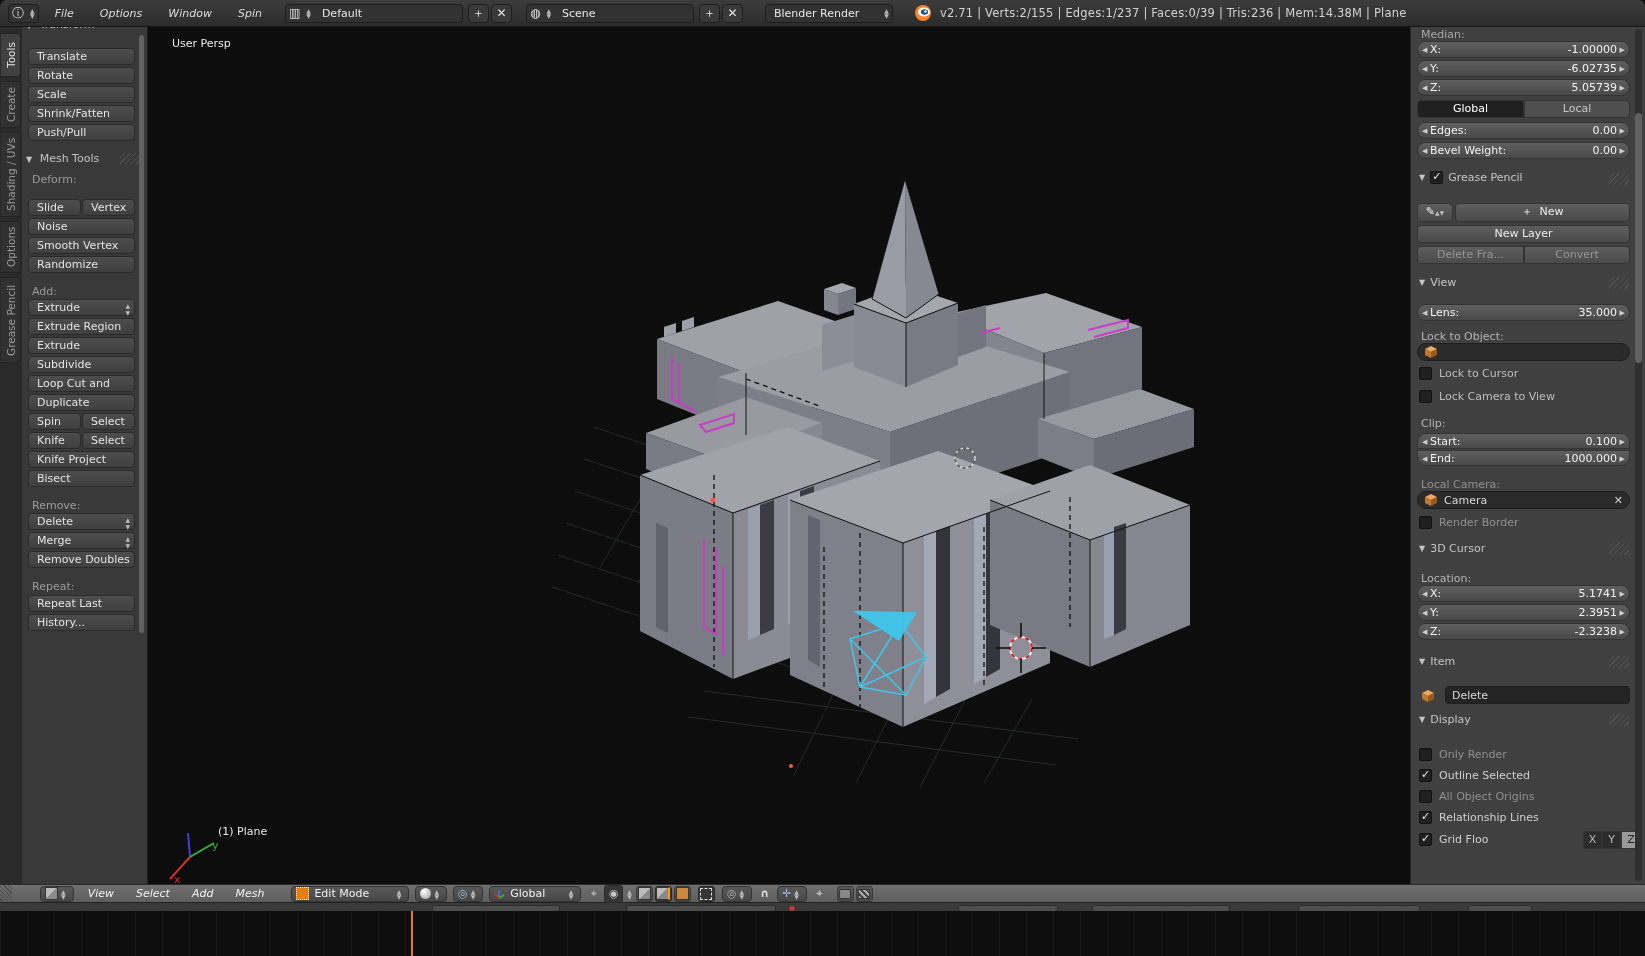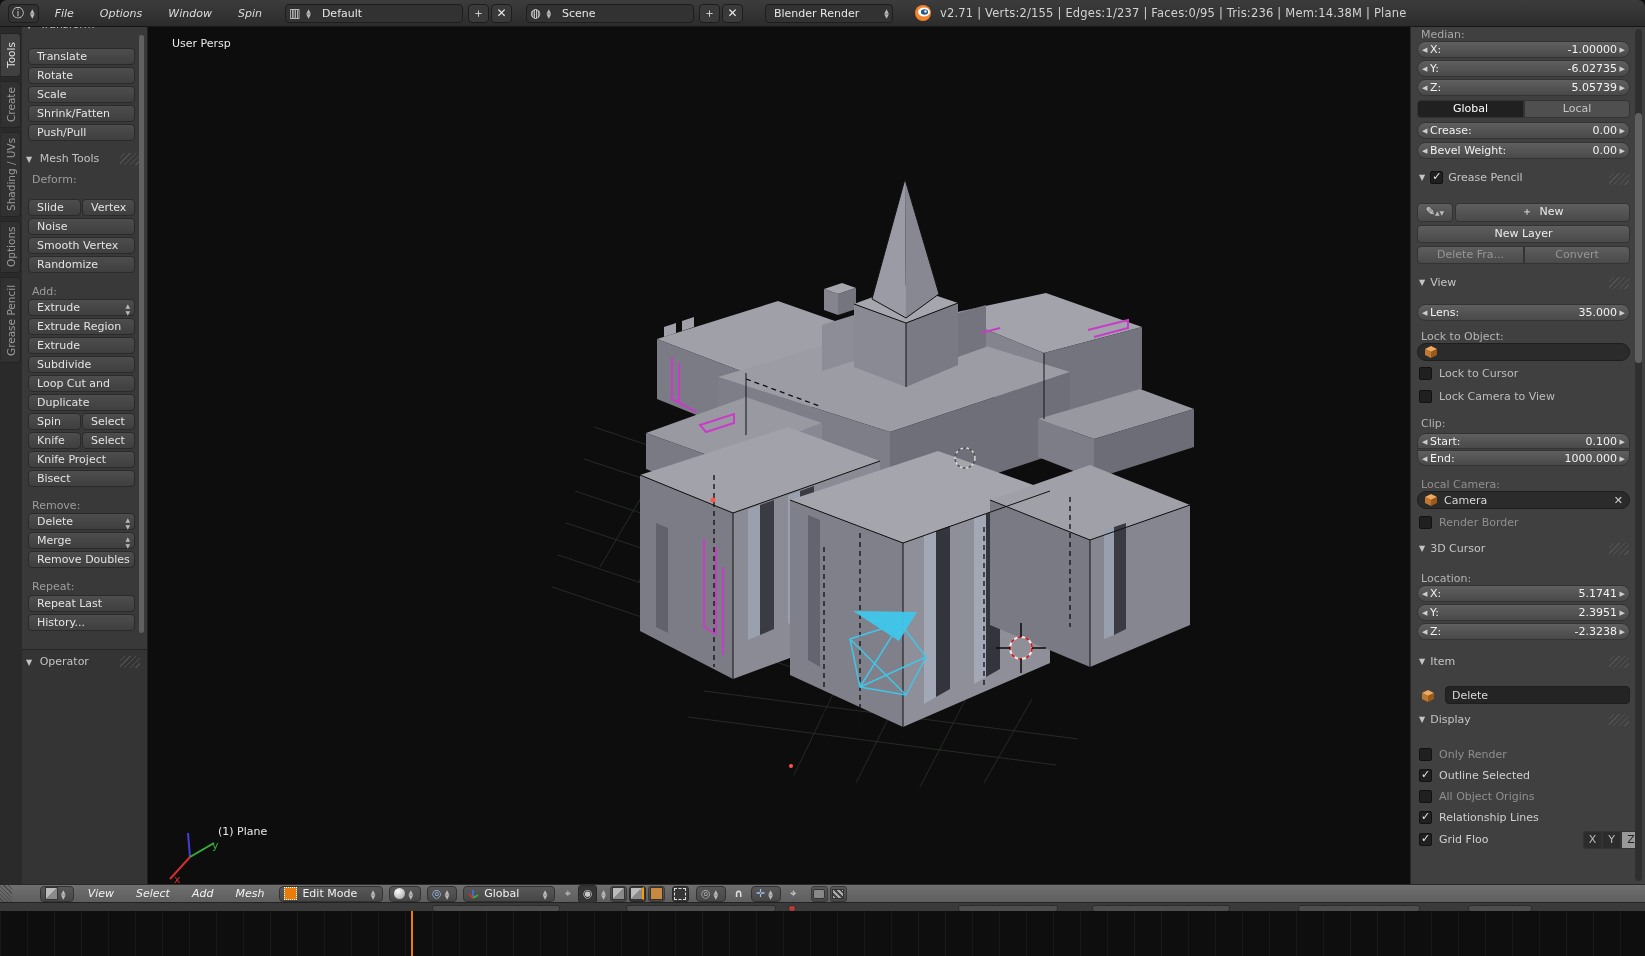--- a/index.html
+++ b/index.html
@@ -119,21 +119,21 @@
         <span>▲</span>
         <span>▼</span>
       </span>
   </div>
   <svg width="18" height="18" style="margin-left:18px">
     <circle cx="9" cy="9" r="8" fill="#f5822d"></circle>
     <ellipse cx="10" cy="8" rx="6" ry="4.5" fill="#fff"></ellipse>
     <ellipse cx="10.5" cy="8" rx="3.6" ry="2.8" fill="#265787"></ellipse>
     <circle cx="11.5" cy="7.4" r="1.2" fill="#fff"></circle>
   </svg>
-  <div id="stats">v2.71 | Verts:2/155 | Edges:1/237 | Faces:0/95 | Tris:236 | Mem:14.38M | Plane</div>
+  <div id="stats">v2.71 | Verts:2/155 | Edges:1/237 | Faces:0/39 | Tris:236 | Mem:14.38M | Plane</div>
 </div>
 
 <div id="tabcol" class="abs">
   <div class="vtab active" style="top:6px;height:44px">Tools</div>
   <div class="vtab" style="top:54px;height:47px">Create</div>
   <div class="vtab" style="top:105px;height:85px">Shading / UVs</div>
   <div class="vtab" style="top:194px;height:52px">Options</div>
   <div class="vtab" style="top:250px;height:86px">Grease Pencil</div>
 </div>
 
@@ -197,27 +197,20 @@
       </span>
   </div>
   <div class="tbtn" style="top:524px">Remove Doubles</div>
 
   <div class="slabel" style="top:553px">Repeat:</div>
   <div class="tbtn" style="top:568px">Repeat Last</div>
   <div class="tbtn" style="top:587px">History...</div>
 
   <div id="shelf-scroll"></div>
 
-  <div id="operator-region">
-    <div class="pheader" style="top:5px">
-      <span class="tri">▼</span>
-      <span>Operator</span>
-    </div>
-    <div class="hatch" style="top:6px;left:98px"></div>
-  </div>
 </div>
 
 <div id="viewport" class="abs">
   <div id="vp-label" style="left:24px;top:10px">User Persp</div>
   <svg width="1262" height="857" viewBox="0 0 1262 857" style="position:absolute;left:0;top:0">
 
     <g stroke="#262b26" stroke-width="1">
       <line x1="446" y1="400" x2="618" y2="458"></line>
         <line x1="436" y1="432" x2="616" y2="492"></line>
       <line x1="427" y1="464" x2="618" y2="528"></line>
@@ -371,21 +364,21 @@
   <div class="numfield" style="top:52px">
     <span class="arrL">◀</span>
     <span class="lab">Z:</span>
     <span class="val">5.05739</span>
     <span class="arrR">▶</span>
   </div>
   <div class="sbtn" style="top:73px;left:6px;width:107px;background:#202020;color:#fff;border-radius:4px 0 0 4px">Global</div>
   <div class="sbtn" style="top:73px;left:113px;width:106px;background:#4f4f4f;color:#c6c6c6;border-radius:0 4px 4px 0">Local</div>
   <div class="numfield" style="top:95px">
     <span class="arrL">◀</span>
-    <span class="lab">Crease:</span>
+    <span class="lab">Edges:</span>
     <span class="val">0.00</span>
     <span class="arrR">▶</span>
   </div>
   <div class="numfield" style="top:115px">
     <span class="arrL">◀</span>
     <span class="lab">Bevel Weight:</span>
     <span class="val">0.00</span>
     <span class="arrR">▶</span>
   </div>
 
@@ -523,21 +516,21 @@
     <span class="modecube"></span>
     <span class="updown">
         <span>▲</span>
         <span>▼</span>
       </span>
   </div>
   <div class="menu">View</div>
   <div class="menu">Select</div>
   <div class="menu">Add</div>
   <div class="menu">Mesh</div>
-  <div class="hdrop" style="width:104px;margin-left:4px">
+  <div class="hdrop" style="width:118px;margin-left:16px">
     <span style="width:11px;height:11px;background:#e87d0d;border:1px dotted #fff;display:inline-block;margin-right:5px"></span>
     <span style="flex:1">Edit Mode</span>
     <span class="updown">
         <span>▲</span>
         <span>▼</span>
       </span>
   </div>
   <div class="hdrop">
     <span style="width:11px;height:11px;border-radius:50%;background:radial-gradient(circle at 35% 30%,#fff,#9a9a9a);display:inline-block"></span>
     <span class="updown">

